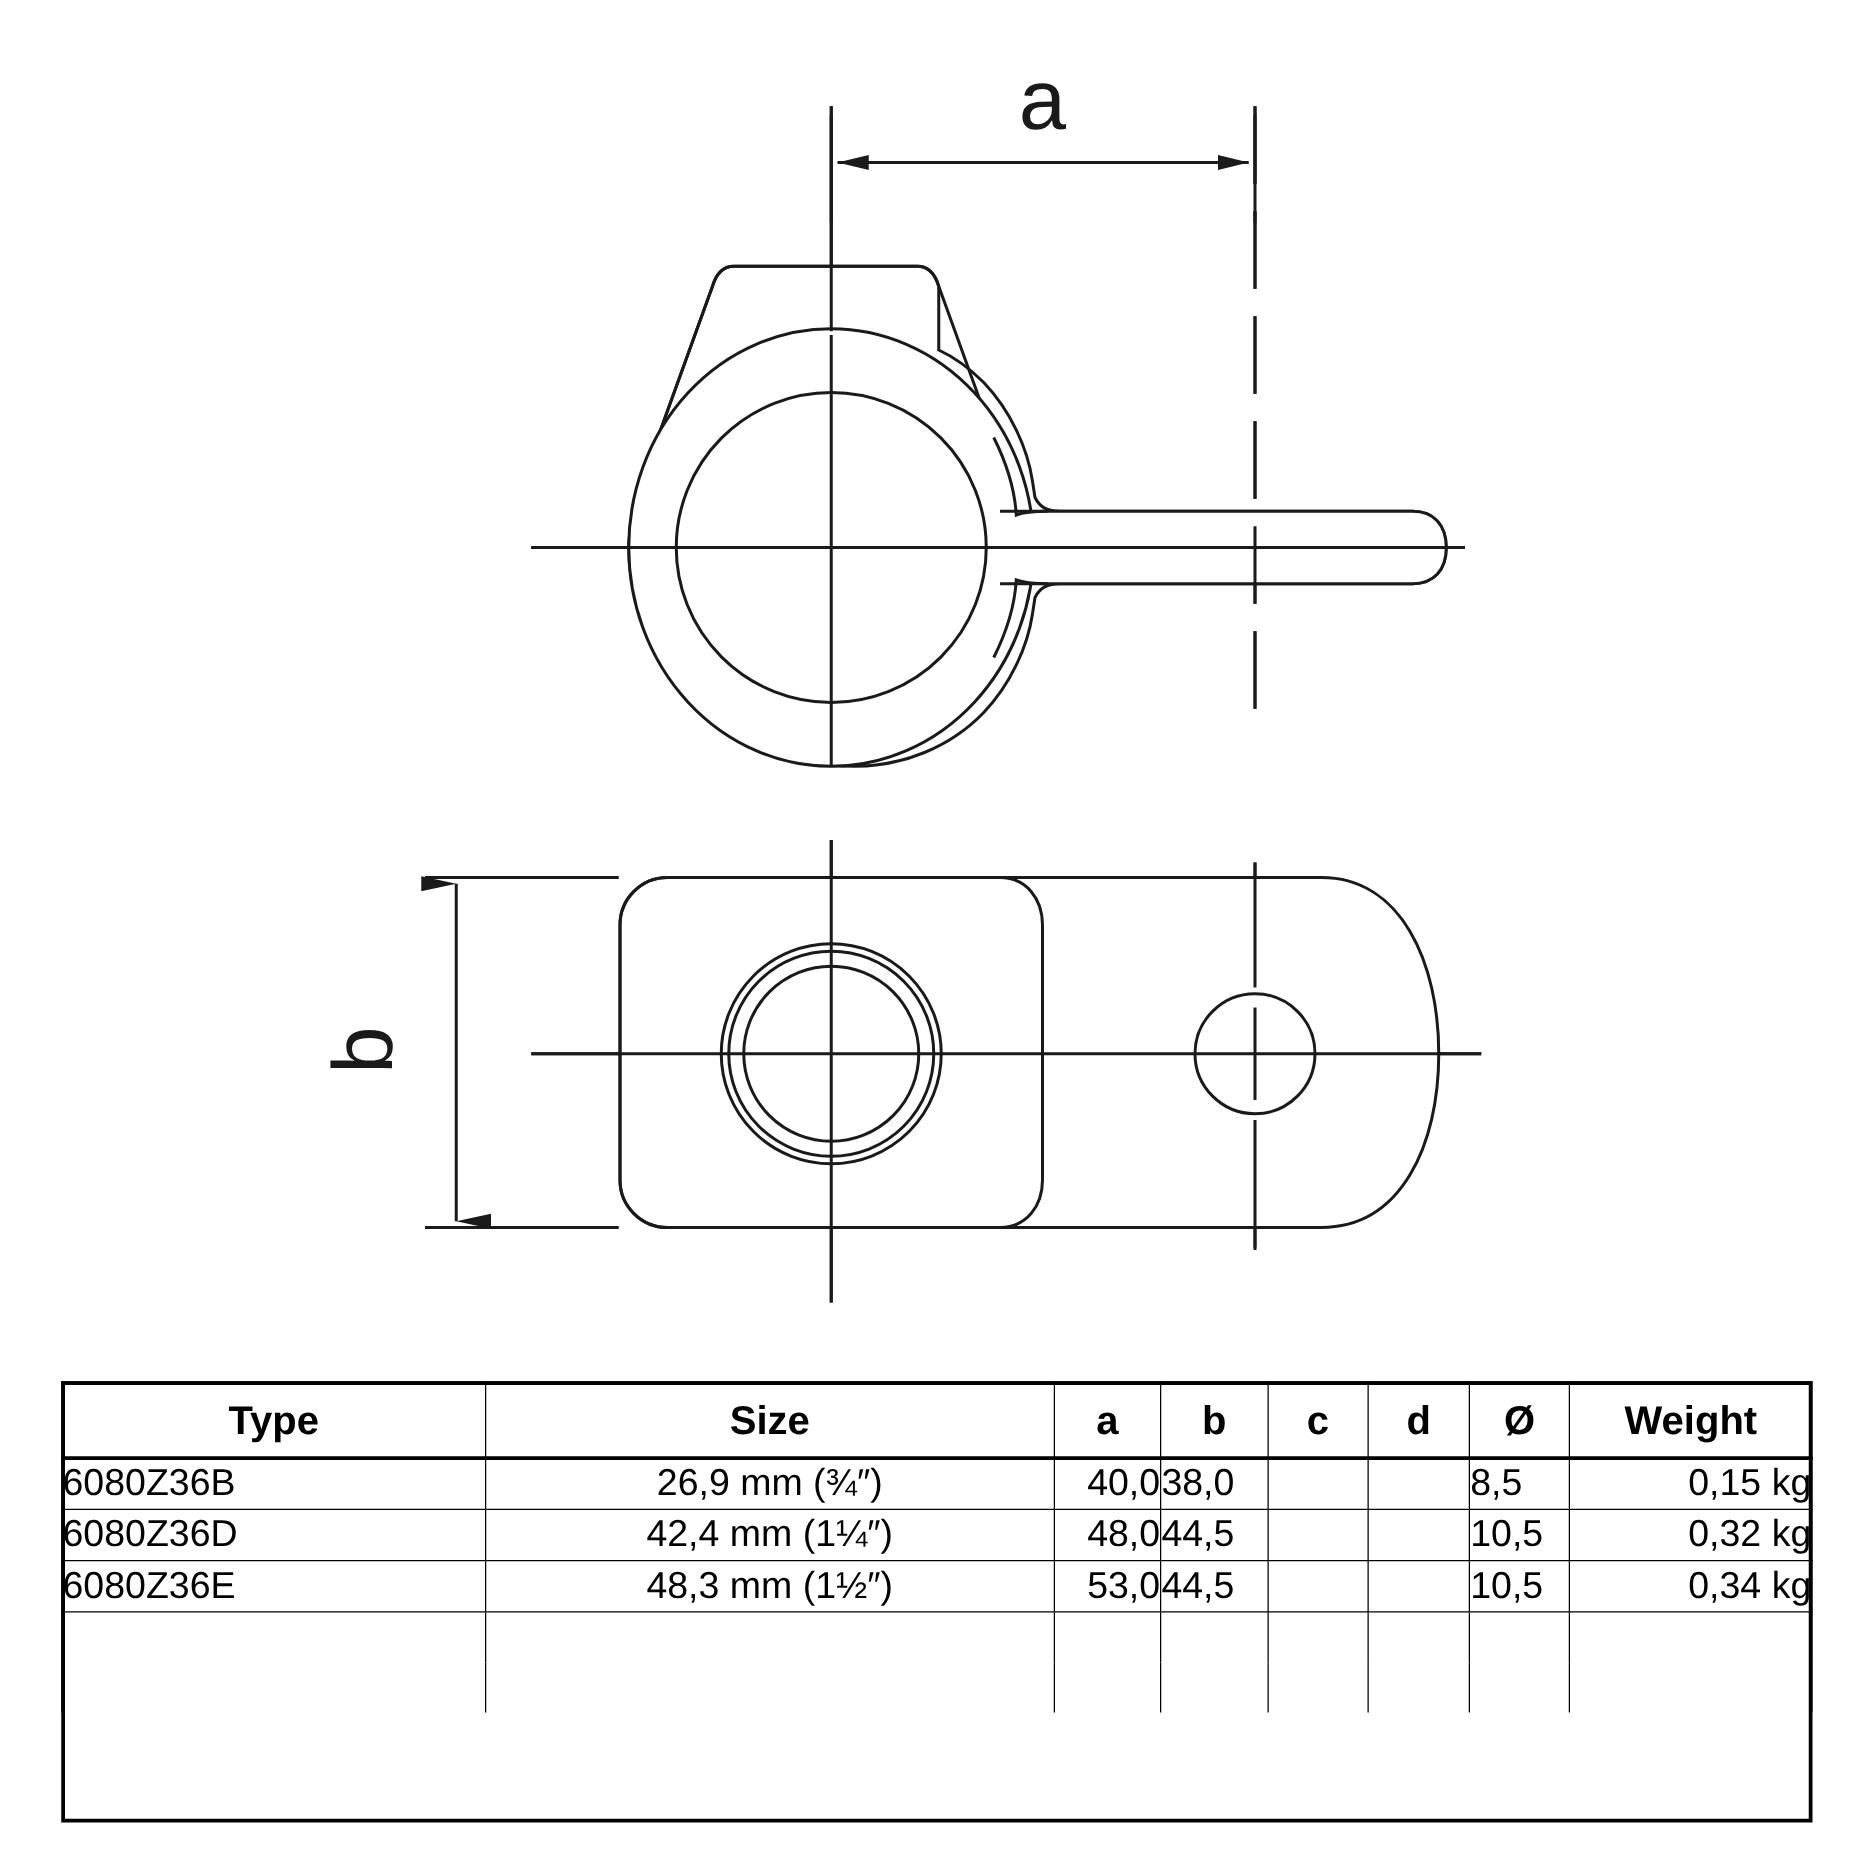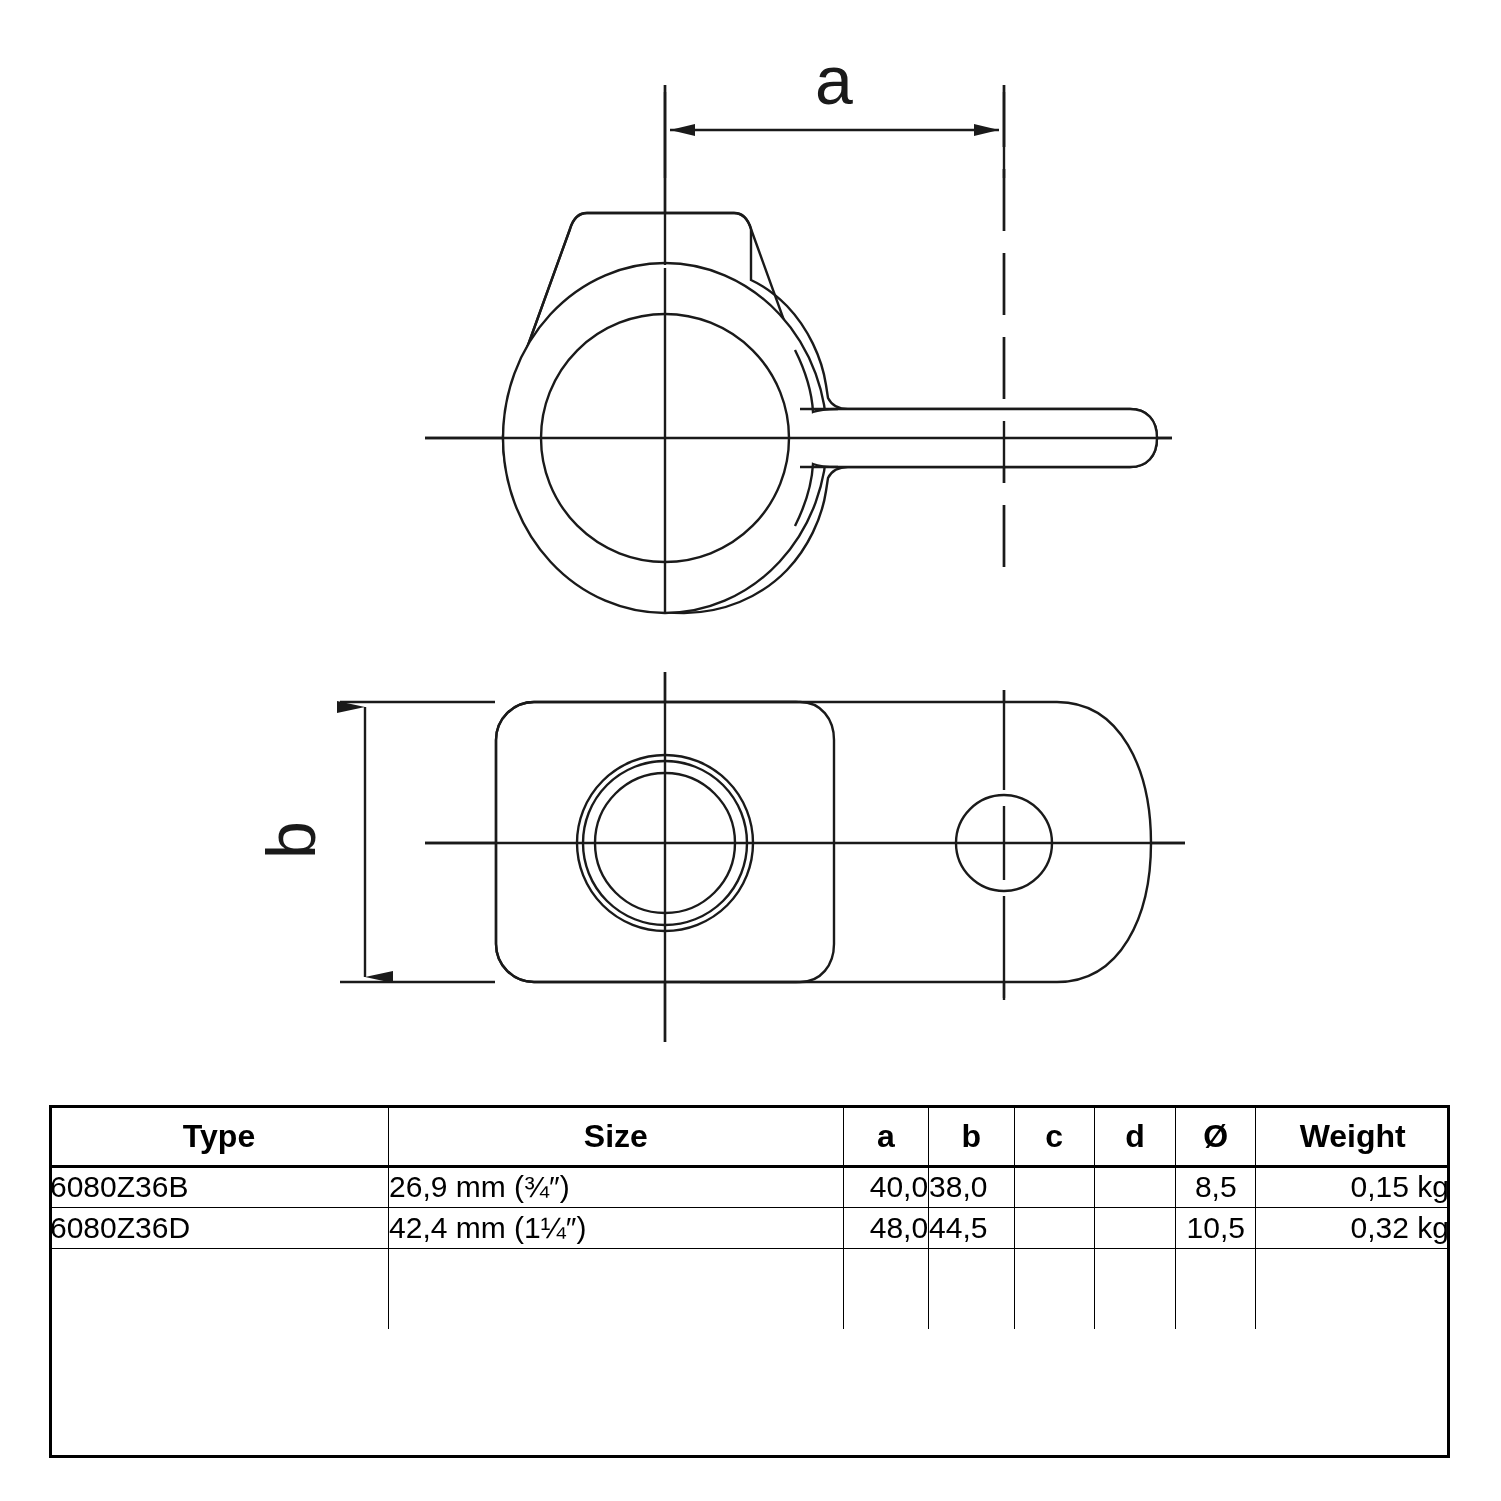--- a/index.html
+++ b/index.html
@@ -33,26 +33,26 @@
     font-weight:700;
     font-size:32px;
     text-align:center;
     vertical-align:middle;
   }
   .tbl tbody td{
     height:40px;
     vertical-align:middle;
   }
   .c-type{width:316px;text-align:left;}
-  .c-size{width:424px;}
+  .c-size{width:424px;text-align:center;}
   .c-a{width:79px;text-align:right;padding-right:4px;}
   .c-b{width:79px;padding-right:4px;}
   .c-c{width:74px;}
   .c-d{width:75px;}
-  .c-dia{width:74px;text-align:center;padding-right:6px;}
+  .c-dia{width:74px;text-align:left;padding-right:6px;}
   .c-w{width:180px;text-align:right;}
   .tbl thead .c-a,.tbl thead .c-b,.tbl thead .c-dia{text-align:center;padding-right:0;}
   .outerbox{
     position:absolute;left:49px;top:1105px;width:1401px;height:353px;
     border:3px solid #000;box-sizing:border-box;pointer-events:none;
   }
   .hdrline{
     position:absolute;left:49px;top:1165px;width:1401px;height:3px;background:#000;pointer-events:none;
   }
   .lbl{
@@ -242,20 +242,30 @@
       <tr>
         <td class="c-type">6080Z36D</td>
         <td class="c-size">42,4 mm (1¼″)</td>
         <td class="c-a">48,0</td>
         <td class="c-b">44,5</td>
         <td class="c-c"></td>
         <td class="c-d"></td>
         <td class="c-dia">10,5</td>
         <td class="c-w">0,32 kg</td>
       </tr>
+      <tr>
+        <td class="c-type">6080Z36E</td>
+        <td class="c-size">48,3 mm (1½″)</td>
+        <td class="c-a">53,0</td>
+        <td class="c-b">44,5</td>
+        <td class="c-c"></td>
+        <td class="c-d"></td>
+        <td class="c-dia">10,5</td>
+        <td class="c-w">0,34 kg</td>
+      </tr>
       <tr class="spacer-row">
         <td class="c-type"></td>
         <td class="c-size"></td>
         <td class="c-a"></td>
         <td class="c-b"></td>
         <td class="c-c"></td>
         <td class="c-d"></td>
         <td class="c-dia"></td>
         <td class="c-w"></td>
       </tr>

